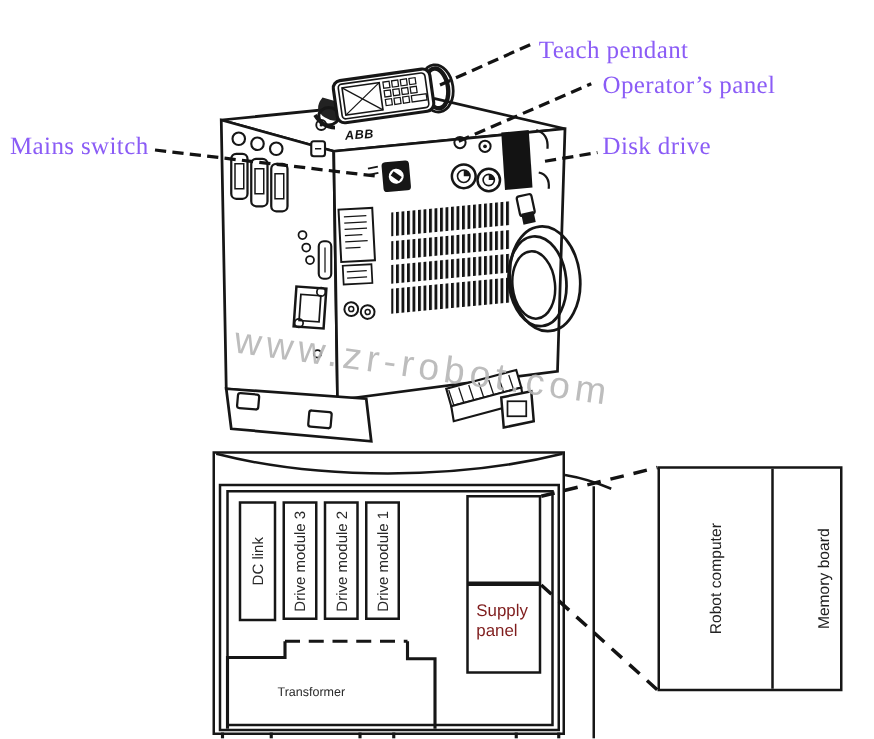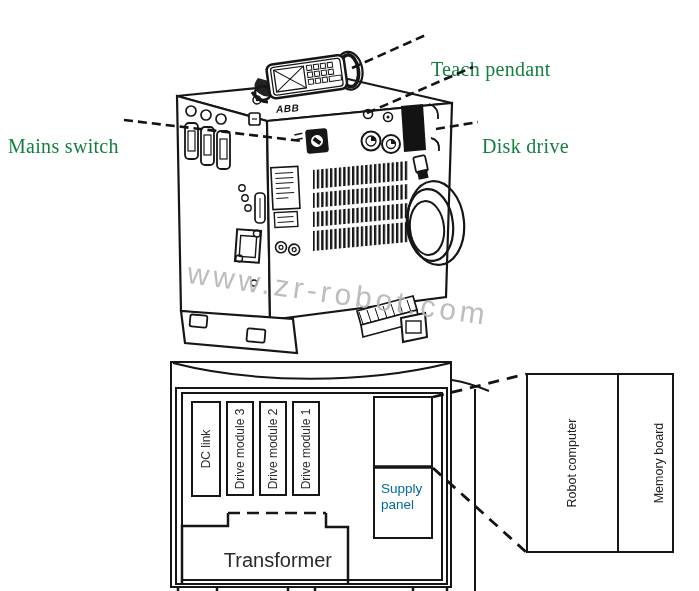--- a/index.html
+++ b/index.html
@@ -1,36 +1,36 @@
 <!DOCTYPE html>
 <html><head>
 <meta charset="utf-8">
 <style>
   html,body{margin:0;padding:0;background:#ffffff;}
   #stage{position:relative;width:699px;height:591px;background:#ffffff;overflow:hidden;
          font-family:"Liberation Sans",sans-serif;}
   svg{position:absolute;left:0;top:0;pointer-events:none;}
   
   .callout{position:absolute;font-family:"Liberation Serif",serif;font-size:20px;
-           color:#15803d;white-space:nowrap;letter-spacing:.3px;margin-top:29px;}
+           color:#8b5cf6;white-space:nowrap;letter-spacing:.3px;}
   
   .logo{position:absolute;left:276px;top:103px;font-size:10px;font-weight:bold;
         font-style:italic;color:#111;transform:rotate(-4deg);letter-spacing:.5px;}
   
   .watermark{position:absolute;left:190px;top:256px;font-size:30px;color:#b6b6b6;
              letter-spacing:4px;transform:rotate(8deg);transform-origin:left top;
              opacity:.9;white-space:nowrap;}
   
   .box{position:absolute;border:2px solid #161616;box-sizing:border-box;background:transparent;}
   .vbox{position:absolute;border:2px solid #161616;box-sizing:border-box;display:flex;
         align-items:center;justify-content:center;background:#fff;}
   .vlabel{transform:rotate(-90deg);white-space:nowrap;font-size:12px;color:#2a2a2a;}
-  .supply-label{position:absolute;left:381px;top:481px;font-size:13.5px;color:#0369a1;line-height:16px;}
-  .transformer-label{position:absolute;left:222px;top:549px;width:110px;text-align:right;
-                     font-size:20px;color:#2a2a2a;}
+  .supply-label{position:absolute;left:381px;top:481px;font-size:13.5px;color:#7f1d1d;line-height:16px;}
+  .transformer-label{position:absolute;left:222px;top:549px;width:110px;text-align:left;
+                     font-size:10px;color:#2a2a2a;}
   
   .rack{position:absolute;left:526px;top:373px;width:148px;height:180px;
         border:2px solid #161616;box-sizing:border-box;display:flex;background:#fff;}
   .rack-col{flex:1;border-right:2px solid #161616;display:flex;align-items:center;
             justify-content:center;}
   .rack-col:last-child{border-right:none;}
   .rack-col .vlabel{font-size:12.5px;color:#222;}
 </style>
 </head>
 <body>
@@ -191,20 +191,21 @@
           <rect x="322" y="80" width="5" height="5"></rect>
             <rect x="329" y="80" width="12" height="5"></rect>
         </g>
       </g>
     </g>
   </svg>
 
   <div class="watermark">www.zr-robot.com</div>
 
   <div class="callout" style="left:431px;top:29px;">Teach pendant</div>
+  <div class="callout" style="left:482px;top:57px;">Operator’s panel</div>
   <div class="callout" style="left:8px;top:106px;">Mains switch</div>
   <div class="callout" style="left:482px;top:106px;">Disk drive</div>
   <div class="logo">ABB</div>
 
   <div class="box" style="left:170px;top:361px;width:282px;height:227px;"></div>
   <div class="box" style="left:175px;top:387px;width:273px;height:198px;"></div>
   <div class="box" style="left:181px;top:392px;width:262px;height:189px;"></div>
 
   <div class="vbox" style="left:191px;top:401px;width:30px;height:96px;">
     <span class="vlabel">DC link</span>

